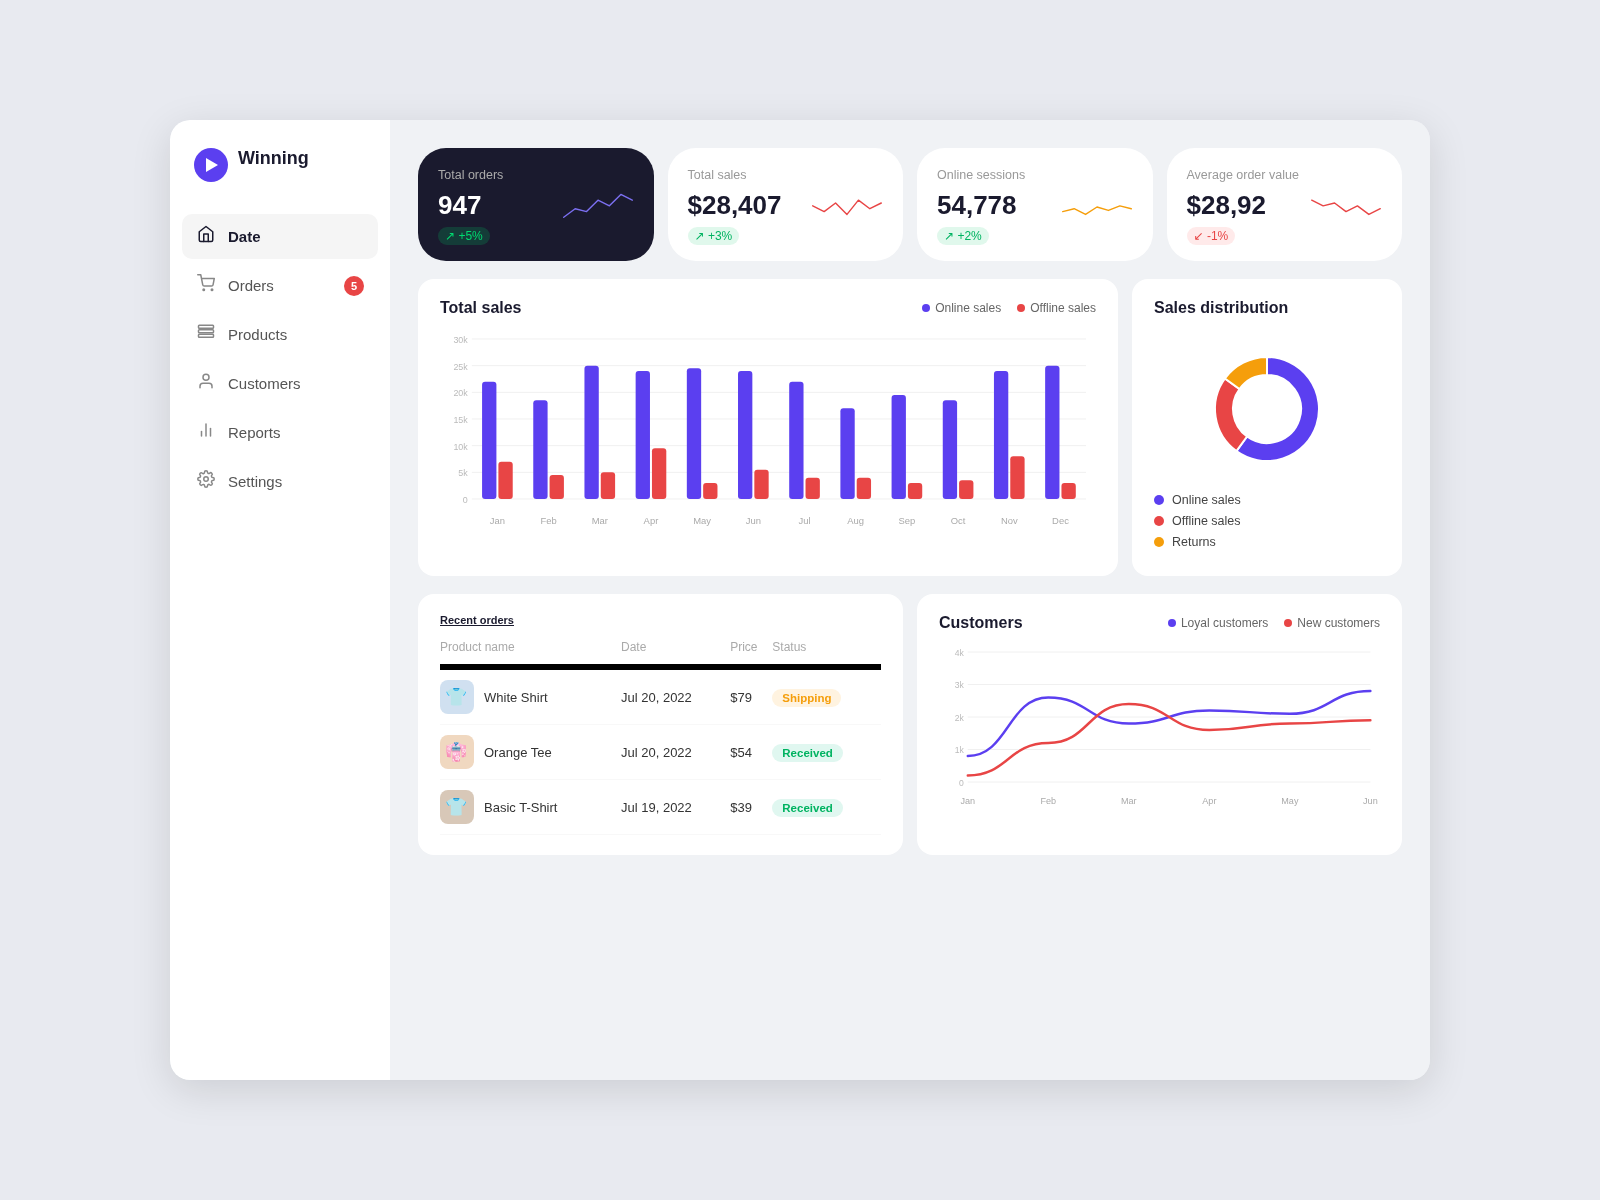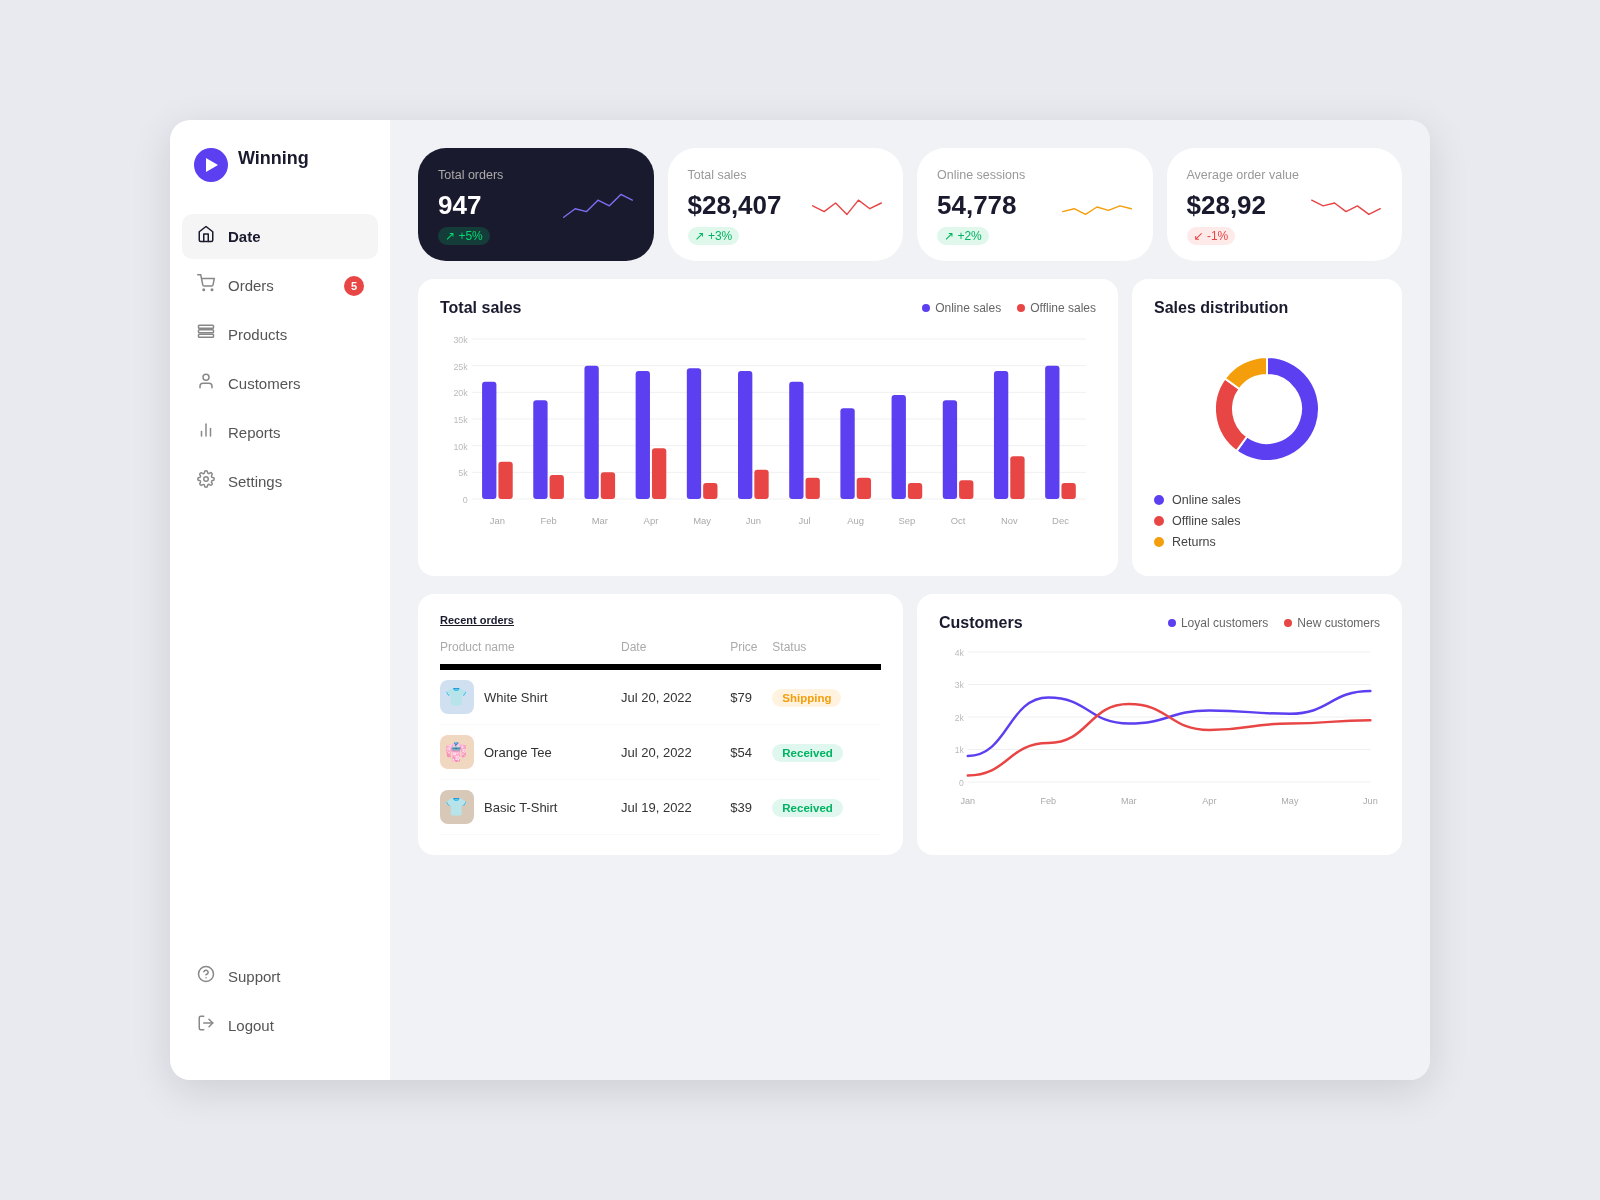--- a/index.html
+++ b/index.html
@@ -370,39 +370,20 @@
               <line x1="6" y1="20" x2="6" y2="14"></line>
             </svg></span>
           <span class="nav-label">Reports</span>
         </div>
         <div class="nav-item">
           <span class="nav-icon"><svg width="18" height="18" viewBox="0 0 24 24" fill="none" stroke="currentColor" stroke-width="2" stroke-linecap="round" stroke-linejoin="round">
               <circle cx="12" cy="12" r="3"></circle>
               <path d="M19.4 15a1.65 1.65 0 0 0 .33 1.82l.06.06a2 2 0 0 1-2.83 2.83l-.06-.06a1.65 1.65 0 0 0-1.82-.33 1.65 1.65 0 0 0-1 1.51V21a2 2 0 0 1-4 0v-.09A1.65 1.65 0 0 0 9 19.4a1.65 1.65 0 0 0-1.82.33l-.06.06a2 2 0 0 1-2.83-2.83l.06-.06A1.65 1.65 0 0 0 4.68 15a1.65 1.65 0 0 0-1.51-1H3a2 2 0 0 1 0-4h.09A1.65 1.65 0 0 0 4.6 9a1.65 1.65 0 0 0-.33-1.82l-.06-.06a2 2 0 0 1 2.83-2.83l.06.06A1.65 1.65 0 0 0 9 4.68a1.65 1.65 0 0 0 1-1.51V3a2 2 0 0 1 4 0v.09a1.65 1.65 0 0 0 1 1.51 1.65 1.65 0 0 0 1.82-.33l.06-.06a2 2 0 0 1 2.83 2.83l-.06.06A1.65 1.65 0 0 0 19.4 9a1.65 1.65 0 0 0 1.51 1H21a2 2 0 0 1 0 4h-.09a1.65 1.65 0 0 0-1.51 1z"></path>
             </svg></span>
           <span class="nav-label">Settings</span>
-        </div>
-      </div>
-    <div class="sidebar-bottom">
-
-    <div class="nav-item">
-          <span class="nav-icon"><svg width="18" height="18" viewBox="0 0 24 24" fill="none" stroke="currentColor" stroke-width="2" stroke-linecap="round" stroke-linejoin="round">
-              <circle cx="12" cy="12" r="10"></circle>
-              <path d="M9.09 9a3 3 0 0 1 5.83 1c0 2-3 3-3 3"></path>
-              <line x1="12" y1="17" x2="12.01" y2="17"></line>
-            </svg></span>
-          <span class="nav-label">Support</span>
-        </div>
-        <div class="nav-item">
-          <span class="nav-icon"><svg width="18" height="18" viewBox="0 0 24 24" fill="none" stroke="currentColor" stroke-width="2" stroke-linecap="round" stroke-linejoin="round">
-              <path d="M9 21H5a2 2 0 0 1-2-2V5a2 2 0 0 1 2-2h4"></path>
-              <polyline points="16 17 21 12 16 7"></polyline>
-              <line x1="21" y1="12" x2="9" y2="12"></line>
-            </svg></span>
-          <span class="nav-label">Logout</span>
         </div>
       </div>
   </div>
 
   <div class="main-content">
 
 
     <div class="stat-cards" id="stat-cards-container">
     <div class="stat-card dark">
     <div class="stat-label">Total orders</div>

